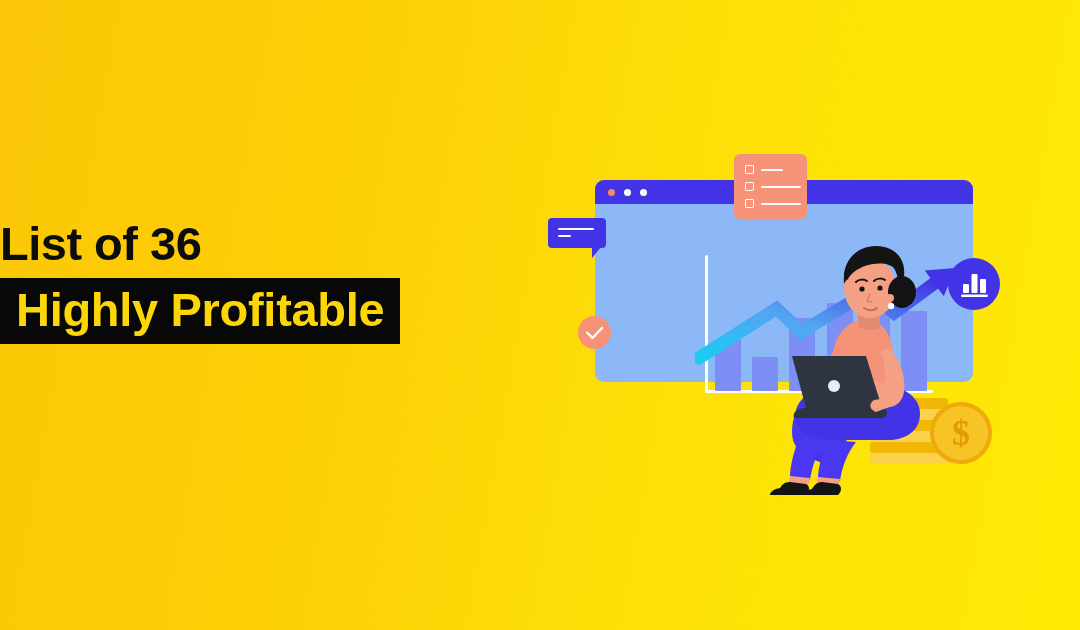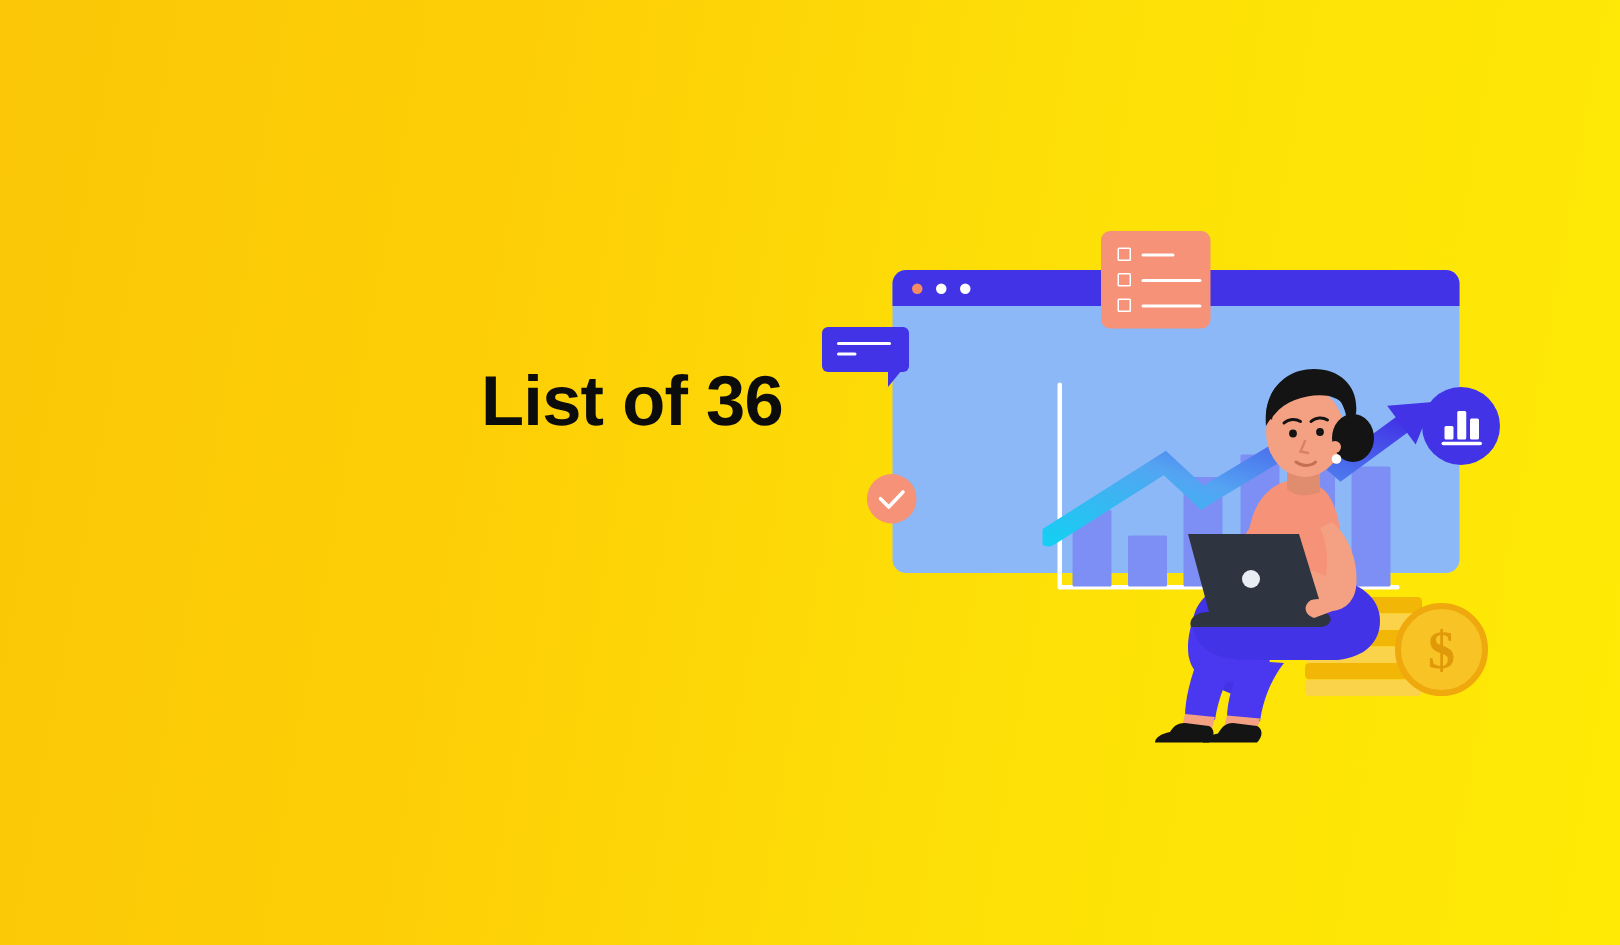--- a/index.html
+++ b/index.html
@@ -17,23 +17,23 @@
     width: 1080px;
     height: 630px;
     background: linear-gradient(100deg, #FBC707 0%, #FDCE06 30%, #FDE007 62%, #FEEA05 100%);
     overflow: hidden;
   }
 
   
   #headline {
     position: absolute;
     left: 0px;
-    top: 236px;
+    top: 213px;
     width: 560px;
-    text-align: right;
+    text-align: left;
   }
   .hl-line {
     font-family: "Liberation Sans", sans-serif;
     font-weight: bold;
     font-size: 47px;
     line-height: 62px;
     letter-spacing: -0.5px;
     color: #0c0c0c;
     white-space: nowrap;
   }
@@ -238,20 +238,23 @@
 
   .svg-abs { position: absolute; left: 0; top: 0; }
 </style>
 </head>
 <body>
 
 <div id="banner">
 
   <div id="headline">
     <div class="hl-line hl-line-1">List of 36</div>
+    <span class="hl-highlight-wrap">
+      <span class="hl-highlight">Highly Profitable</span>
+    </span>
   </div>
 
   <div id="illus">
 
     <div class="browser">
       <div class="browser-bar">
         <span class="dot dot-1"></span>
         <span class="dot dot-2"></span>
         <span class="dot dot-3"></span>
       </div>

